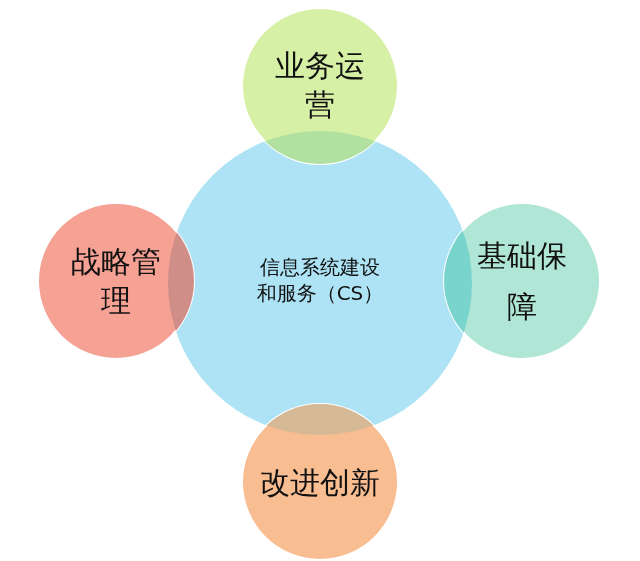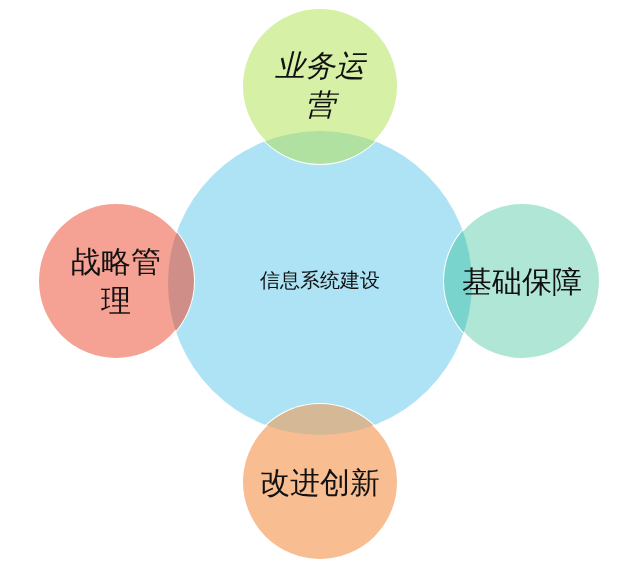--- a/index.html
+++ b/index.html
@@ -25,33 +25,34 @@
 
   <circle cx="522" cy="281" r="78" fill="#b0e6d6" stroke="#fff" stroke-width="2"></circle>
   <circle cx="522" cy="281" r="78" fill="#78d4cc" clip-path="url(#cc)"></circle>
 
   <circle cx="320" cy="482" r="78" fill="#f8bd90" stroke="#fff" stroke-width="2"></circle>
   <circle cx="320" cy="482" r="78" fill="#d5b896" clip-path="url(#cc)"></circle>
 </svg>
 
 <div class="label" style="left:190px;top:215px;width:260px;height:130px;font-size:20px;flex-direction:column;">
   <div>信息系统建设</div>
+  <div>和服务（CS）</div>
 </div>
 
-<div class="label" style="left:250px;top:40px;width:140px;height:90px;font-size:30px;flex-direction:column;font-style:italic;">
+<div class="label" style="left:250px;top:40px;width:140px;height:90px;font-size:30px;flex-direction:column;">
   <div>业务运</div>
   <div>营</div>
 </div>
 
 <div class="label" style="left:46px;top:236px;width:140px;height:90px;font-size:30px;flex-direction:column;">
   <div>战略管</div>
   <div>理</div>
 </div>
 
-<div class="label" style="left:452px;top:236px;width:140px;height:90px;font-size:30px;flex-direction:row;">
+<div class="label" style="left:452px;top:236px;width:140px;height:90px;font-size:30px;flex-direction:column;justify-content:space-between;">
   <div>基础保</div>
   <div>障</div>
 </div>
 
 <div class="label" style="left:250px;top:437px;width:140px;height:90px;font-size:30px;flex-direction:row;">
   <div>改进创</div>
   <div>新</div>
 </div>
 
 </body></html>

